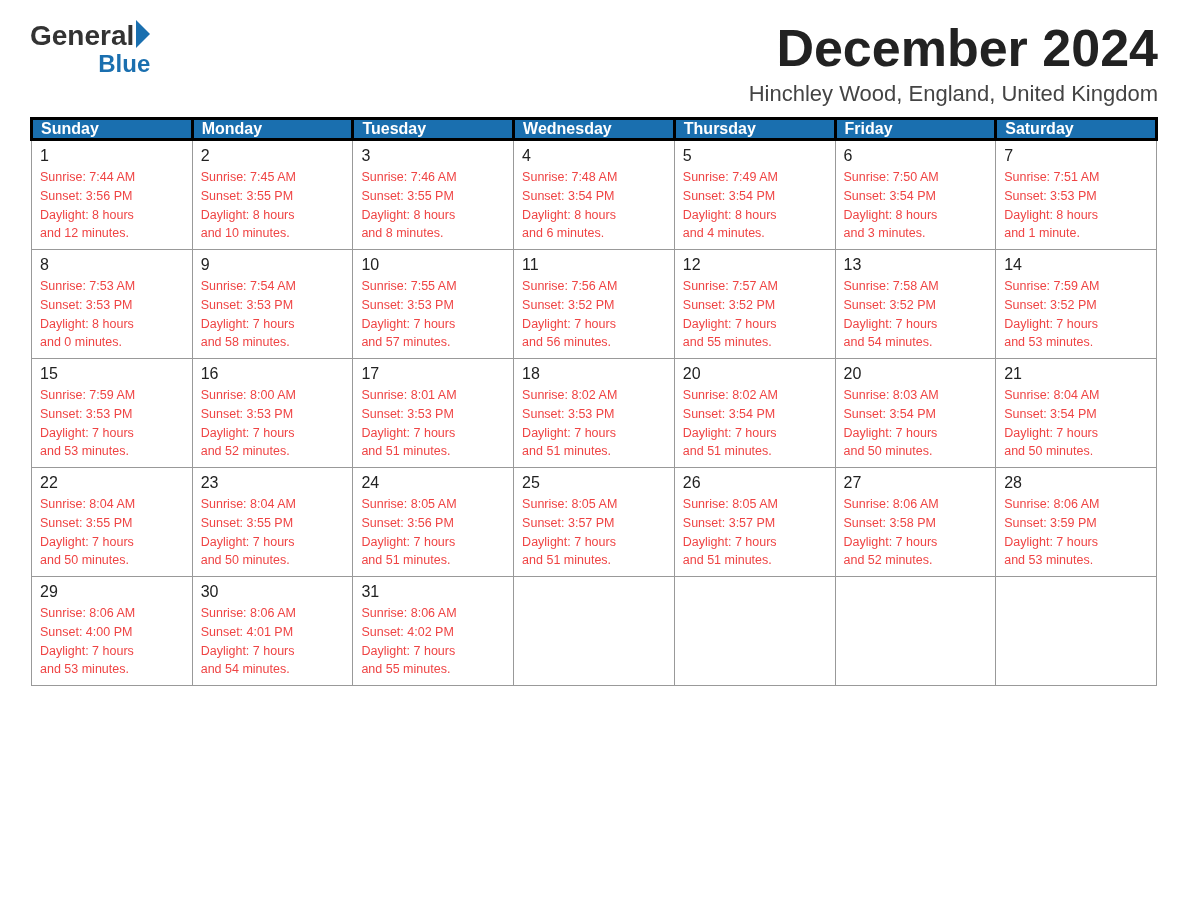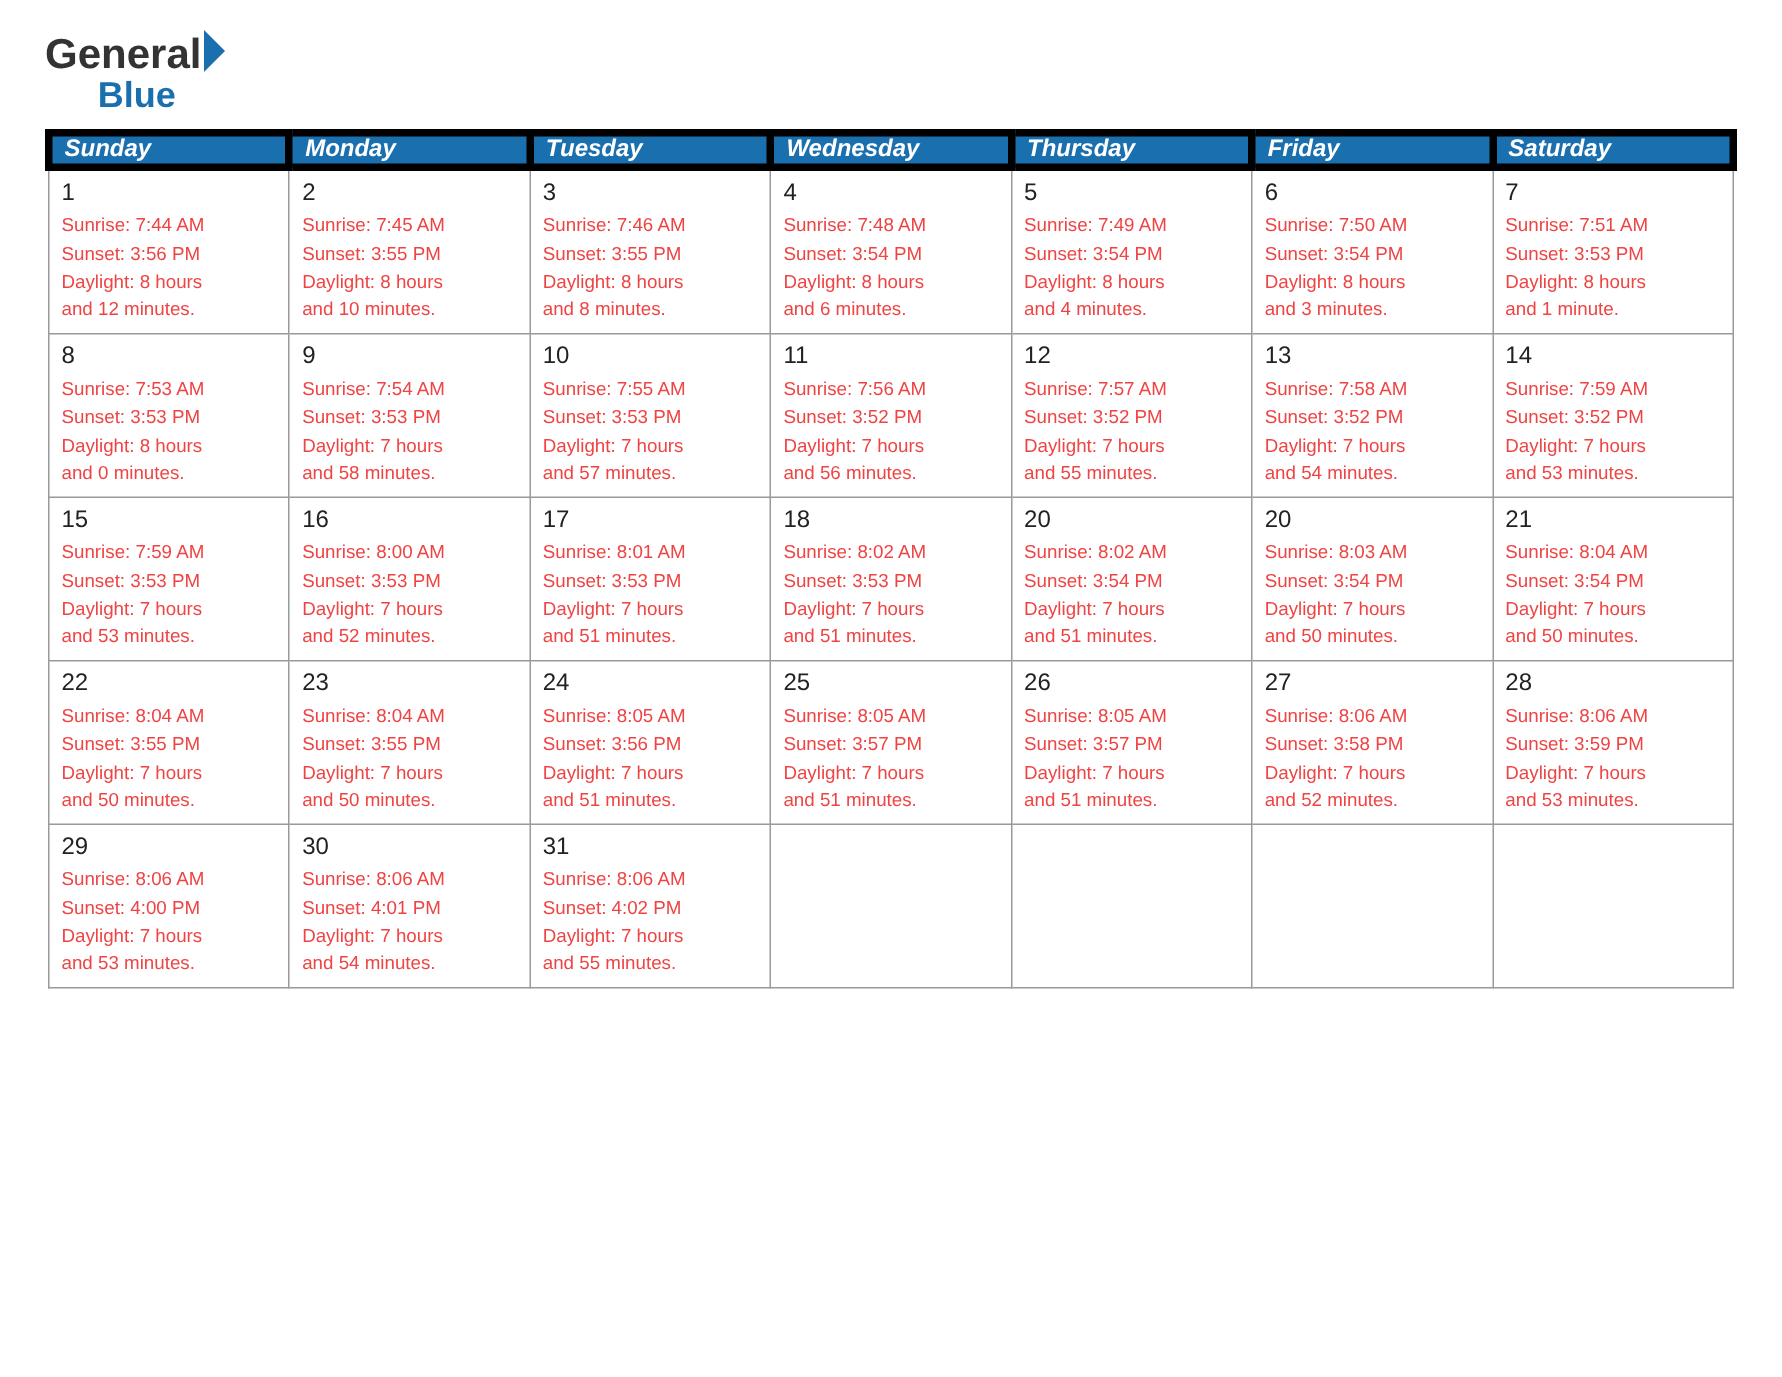--- a/index.html
+++ b/index.html
@@ -12,21 +12,21 @@
     }
     .header {
       display: flex;
       justify-content: space-between;
       align-items: flex-start;
       margin-bottom: 10px;
     }
     .logo {
       display: flex;
       flex-direction: column;
-      align-items: center;
+      align-items: flex-end;
     }
     .logo-top {
       display: flex;
       align-items: center;
     }
     .logo-general {
       font-size: 28px;
       font-weight: bold;
       color: #333;
       font-family: Arial, sans-serif;
@@ -66,22 +66,21 @@
       border-collapse: collapse;
       margin-top: 10px;
     }
     .calendar th {
       background-color: #1a6faf;
       color: #fff;
       font-size: 16px;
       font-weight: bold;
       padding: 0 8px;
       text-align: left;
-      border: 5px solid #000000;
-      font-style: italic;
+      border: 3px solid #000000;
     }
     .calendar td {
       border: 1px solid #999;
       vertical-align: top;
       padding: 6px 8px;
       width: calc(100% / 7);
       min-height: 100px;
       font-size: 13px;
       color: #222;
       background: #fff;
@@ -117,20 +116,24 @@
 </head>
 <body>
 
 <div class="header">
   <div class="logo">
     <div class="logo-top">
       <span class="logo-general">General</span>
       <div class="logo-arrow"></div>
     </div>
     <span class="logo-bottom">Blue</span>
+  </div>
+  <div class="title-block">
+    <div class="month-title">December 2024</div>
+    <div class="location">Hinchley Wood, England, United Kingdom</div>
   </div>
 </div>
 
 <table class="calendar">
   <thead>
     <tr>
     <th>Sunday</th>
         <th>Monday</th>
         <th>Tuesday</th>
         <th>Wednesday</th>

